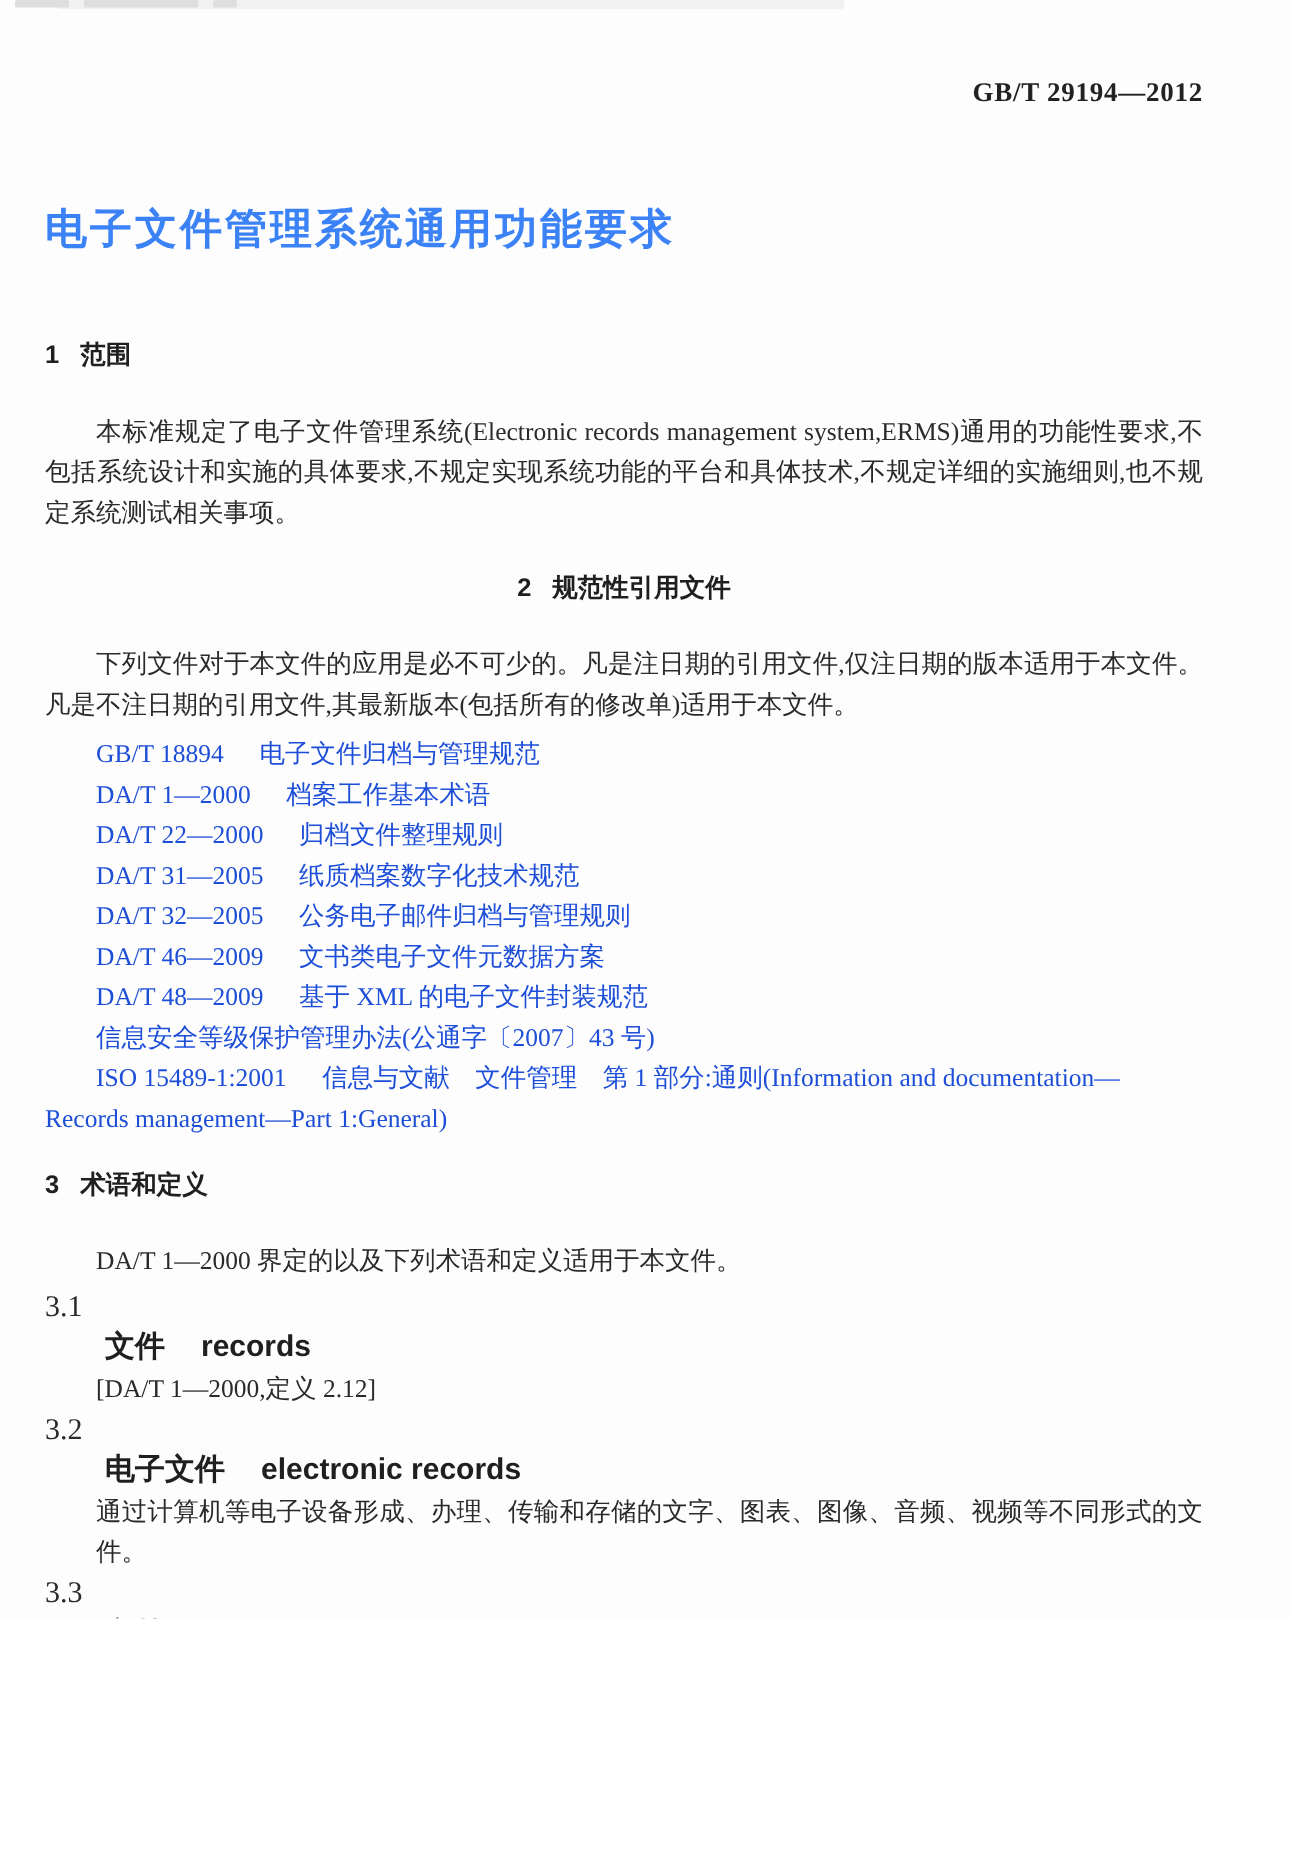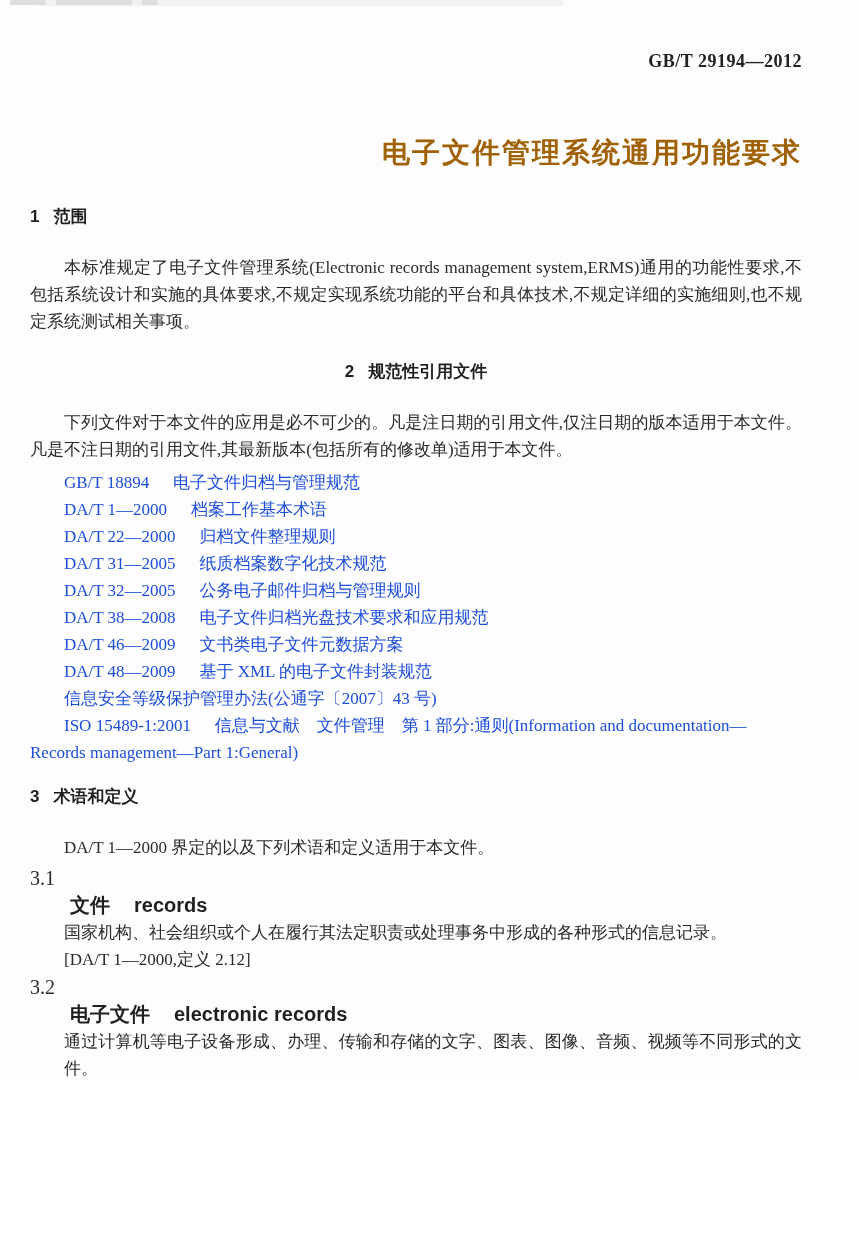--- a/index.html
+++ b/index.html
@@ -44,37 +44,37 @@
     padding-top: 50px;
     text-align: right;
     font-size: 18px;
     font-weight: bold;
     line-height: 22px;
     letter-spacing: 0.5px;
     color: #222;
   }
   .doc-title {
     margin-top: 64px;
-    text-align: right;
+    text-align: left;
     font-family: "Liberation Sans", "DejaVu Sans", sans-serif;
     font-size: 28px;
     font-weight: bold;
     line-height: 34px;
     letter-spacing: 2px;
-    color: #a16207;
+    color: #3b82f6;
   }
   .sec-heading {
     font-family: "Liberation Sans", "DejaVu Sans", sans-serif;
     font-size: 17px;
     font-weight: bold;
     line-height: 22px;
     color: #1f1f1f;
   }
   .sec-heading .sec-num { margin-right: 14px; }
-  .sec-heading-1 { margin-top: 36px; }
+  .sec-heading-1 { margin-top: 56px; }
   .sec-heading-2 { margin-top: 26px; text-align: center; }
   .sec-heading-3 { margin-top: 20px; }
 
   .para {
     font-size: 17px;
     line-height: 27px;
     text-align: justify;
     text-indent: 2em;
     color: #2a2a2a;
   }
@@ -153,37 +153,35 @@
       <span class="sec-num">2</span><span>规范性引用文件</span>
     </div>
     <div class="para para-first">下列文件对于本文件的应用是必不可少的。凡是注日期的引用文件,仅注日期的版本适用于本文件。凡是不注日期的引用文件,其最新版本(包括所有的修改单)适用于本文件。</div>
 
     <div class="ref-list">
       <div class="ref-line"><span>GB/T 18894</span><span class="ref-gap"></span><span>电子文件归档与管理规范</span></div>
       <div class="ref-line"><span>DA/T 1—2000</span><span class="ref-gap"></span><span>档案工作基本术语</span></div>
       <div class="ref-line"><span>DA/T 22—2000</span><span class="ref-gap"></span><span>归档文件整理规则</span></div>
       <div class="ref-line"><span>DA/T 31—2005</span><span class="ref-gap"></span><span>纸质档案数字化技术规范</span></div>
       <div class="ref-line"><span>DA/T 32—2005</span><span class="ref-gap"></span><span>公务电子邮件归档与管理规则</span></div>
-      <div class="ref-line"><span>DA/T 38—2008</span><span class="ref-gap"></span><span>电子文件归档光盘技术要求和应用规范</span></div>
       <div class="ref-line"><span>DA/T 46—2009</span><span class="ref-gap"></span><span>文书类电子文件元数据方案</span></div>
       <div class="ref-line"><span>DA/T 48—2009</span><span class="ref-gap"></span><span>基于 XML 的电子文件封装规范</span></div>
       <div class="ref-line">信息安全等级保护管理办法(公通字〔2007〕43 号)</div>
       <div class="ref-line"><span>ISO 15489-1:2001</span><span class="ref-gap"></span><span>信息与文献　文件管理　第 1 部分:通则(Information and documentation—Records management—Part 1:General)</span></div>
     </div>
 
     <div class="sec-heading sec-heading-3">
       <span class="sec-num">3</span><span>术语和定义</span>
     </div>
     <div class="para para-first">DA/T 1—2000 界定的以及下列术语和定义适用于本文件。</div>
 
     <div class="terms">
 
       <div class="term-num">3.1</div>
       <div class="term-name"><span>文件</span><span class="term-gap"></span><span>records</span></div>
-      <div class="term-def">国家机构、社会组织或个人在履行其法定职责或处理事务中形成的各种形式的信息记录。</div>
       <div class="term-source">[DA/T 1—2000,定义 2.12]</div>
 
       <div class="term-num">3.2</div>
       <div class="term-name"><span>电子文件</span><span class="term-gap"></span><span>electronic records</span></div>
       <div class="term-def">通过计算机等电子设备形成、办理、传输和存储的文字、图表、图像、音频、视频等不同形式的文件。</div>
 
       <div class="term-num">3.3</div>
       <div class="term-name"><span>文档</span><span class="term-gap"></span><span>document</span></div>
       <div class="term-def">构成文件的最小管理单元,也称为自然件。一份文件可以由一个或多个文档组成。</div>
 

